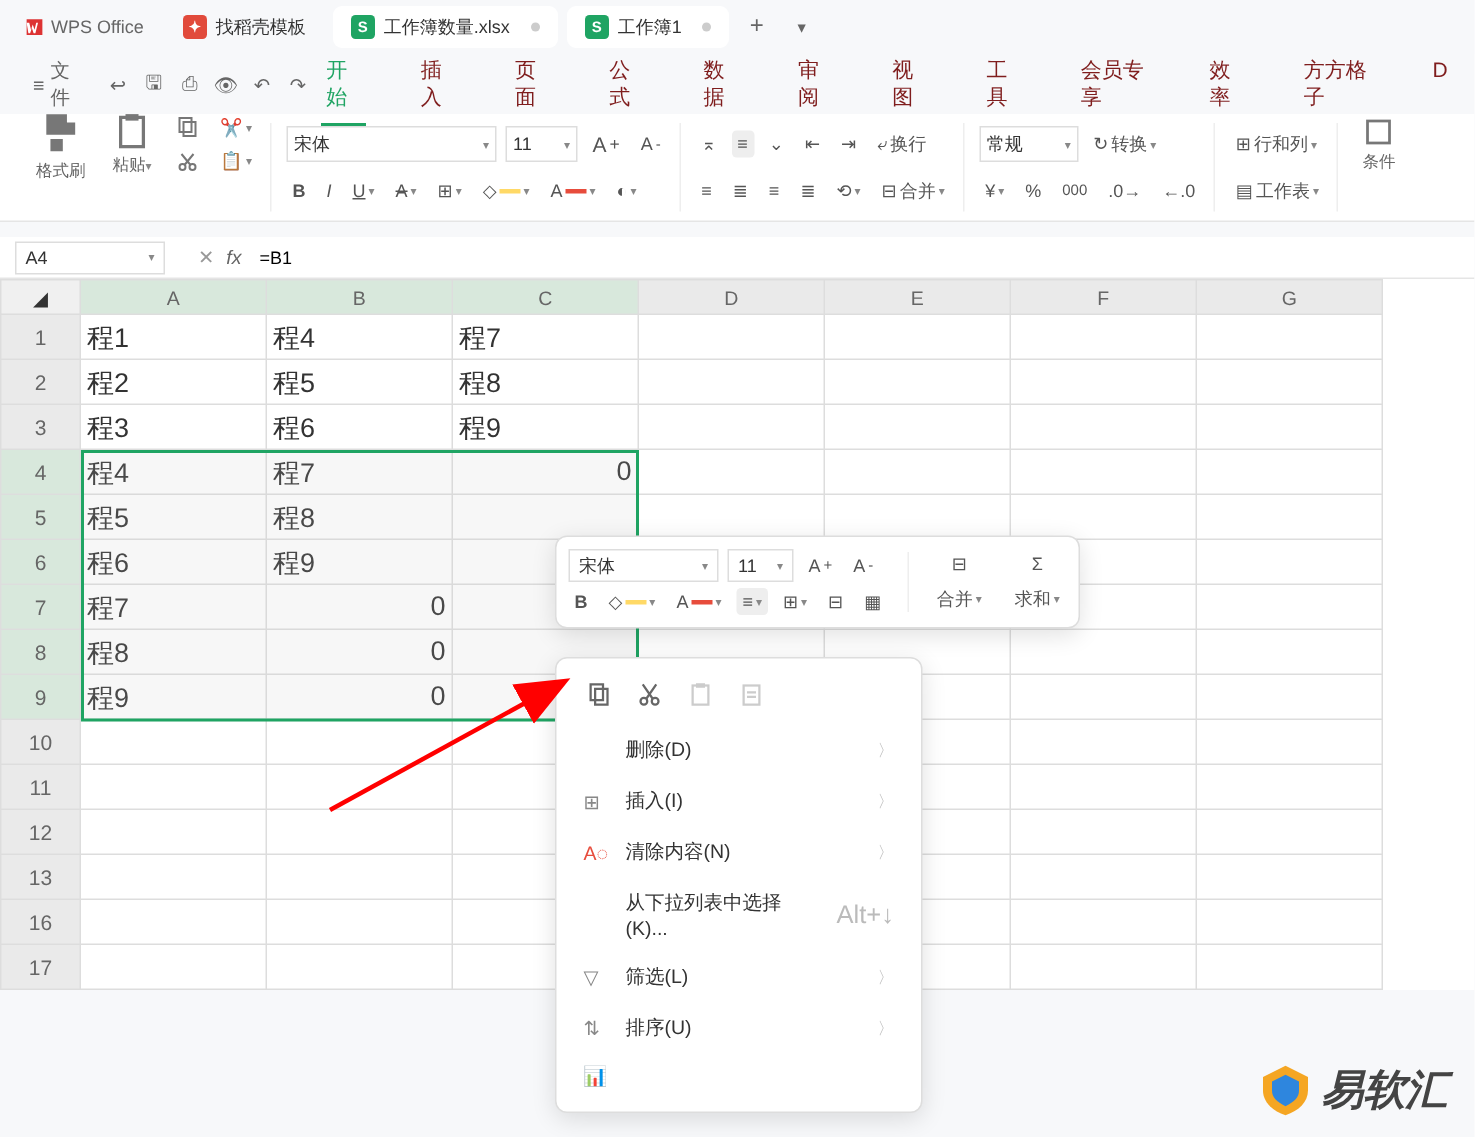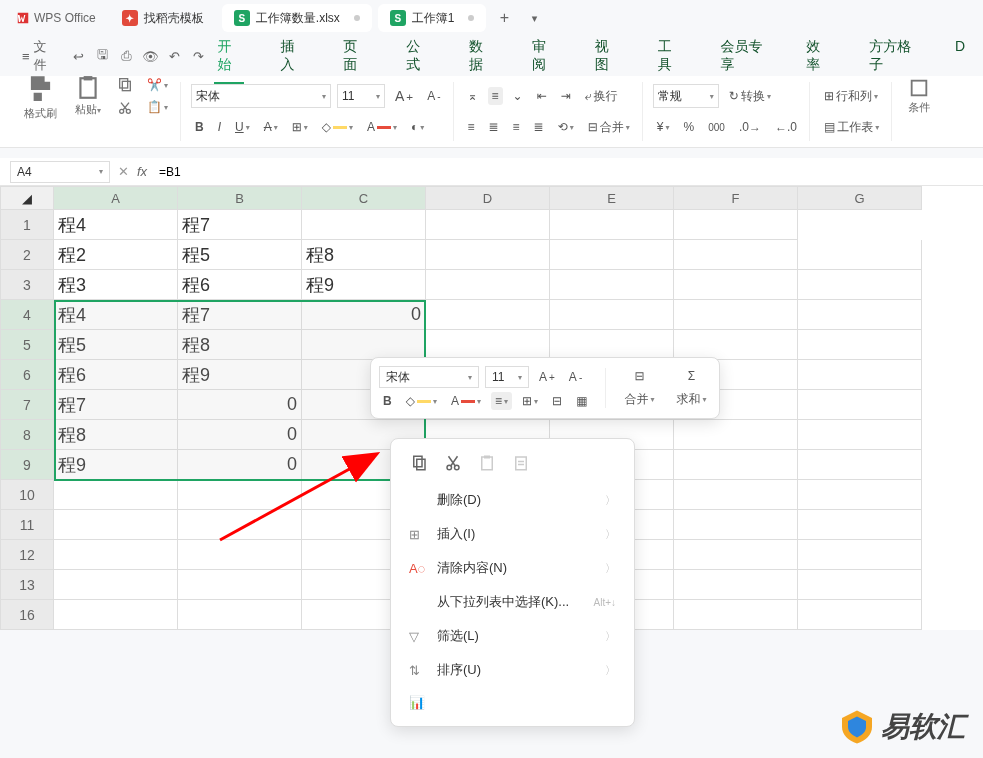--- a/index.html
+++ b/index.html
@@ -10,34 +10,34 @@
 .tab{height:28px;display:flex;align-items:center;padding:0 12px;border-radius:6px;font-size:12px;gap:6px;cursor:pointer}
 .tab.doc{background:#fff}
 .tab.active{background:#fff}
 .tab-ico{width:16px;height:16px;border-radius:3px;display:flex;align-items:center;justify-content:center;font-size:10px;color:#fff;font-weight:bold}
 .tab-dot{width:6px;height:6px;border-radius:50%;background:#ccc;margin-left:8px}
 .newtab{width:24px;height:24px;display:flex;align-items:center;justify-content:center;color:#666;cursor:pointer;font-size:16px}
 .menubar{height:40px;display:flex;align-items:center;padding:0 14px;gap:4px;border-bottom:none}
 .menu-btn{padding:6px 8px;color:#666;cursor:pointer;display:flex;align-items:center}
 .menu-ico{width:20px;height:20px;display:flex;align-items:center;justify-content:center}
 .menutabs{display:flex;gap:32px;margin-left:1px}
-.menutab{padding:8px 4px;font-size:14px;color:#14532d;cursor:pointer;position:relative}
+.menutab{padding:8px 4px;font-size:14px;color:#7f1d1d;cursor:pointer;position:relative}
 .menutab.active{color:#1fa463;font-weight:500}
 .menutab.active::after{content:"";position:absolute;bottom:-2px;left:0;right:0;height:2px;background:#1fa463}
 .ribbon{background:#fff;height:72px;display:flex;padding:6px 10px;gap:2px;border-bottom:1px solid #e5e5e5}
 .rgroup{display:flex;flex-direction:column;justify-content:space-between;padding:0 8px;border-right:1px solid #eee}
 .rgroup:last-child{border-right:none}
 .rrow{display:flex;align-items:center;gap:6px;height:28px}
 .rbtn{padding:2px 4px;display:flex;align-items:center;gap:2px;cursor:pointer;border-radius:3px;color:#555;font-size:12px}
 .rbtn svg{width:16px;height:16px}
 .rsel{height:24px;border:1px solid #ddd;background:#fff;font-size:12px;padding:0 4px;display:flex;align-items:center;gap:4px}
 .dd{font-size:8px;color:#888}
 .vgroup{display:flex;flex-direction:column;align-items:center;gap:1px;padding:2px 6px;cursor:pointer}
 .vgroup .lbl{font-size:11px;color:#666}
-.formulabar{height:28px;background:#fff;display:flex;align-items:center;padding:4px 10px;gap:8px;border-bottom:1px solid #e5e5e5;margin-top:10px}
+.formulabar{height:28px;background:#fff;display:flex;align-items:center;padding:4px 10px;gap:22px;border-bottom:1px solid #e5e5e5;margin-top:10px}
 .namebox{width:100px;height:22px;border:1px solid #ddd;display:flex;align-items:center;justify-content:space-between;padding:0 6px;font-size:12px}
 .fxarea{display:flex;align-items:center;gap:8px;flex:1}
 .fxinput{flex:1;height:22px;border:none;font-size:12px;padding:0 4px;outline:none}
 .sheet{position:relative;background:#fff}
 .colhdr{display:flex;height:24px}
 .corner{width:54px;background:#f0f0f0;border:1px solid #ddd;display:flex;align-items:center;justify-content:center}
 .ch{flex:0 0 124px;background:#eaeaea;border:1px solid #ddd;border-left:none;display:flex;align-items:center;justify-content:center;font-size:13px;color:#666}
 .ch.sel{background:#d8e8dc}
 .gridrow{display:flex;height:30px}
 .rh{width:54px;background:#eaeaea;border:1px solid #ddd;border-top:none;display:flex;align-items:center;justify-content:center;font-size:14px;color:#666}
@@ -51,21 +51,21 @@
 .mt-btn{padding:2px 4px;cursor:pointer;display:flex;align-items:center;gap:2px;font-size:12px;color:#555}
 .mt-sel{height:22px;border:1px solid #ddd;padding:0 6px;font-size:12px;display:flex;align-items:center;gap:4px}
 .ctxmenu{position:absolute;background:#fff;border:1px solid #ddd;border-radius:8px;box-shadow:0 4px 16px rgba(0,0,0,0.12);width:245px;padding:8px 0}
 .ctx-icons{display:flex;gap:14px;padding:6px 18px 10px}
 .ctx-ico{width:20px;height:20px;cursor:pointer;color:#666;display:flex;align-items:center;justify-content:center}
 .ctx-ico.dis{color:#ccc}
 .ctx-item{display:flex;align-items:center;padding:8px 18px;cursor:pointer;font-size:13px;gap:10px}
 .ctx-item .ii{width:18px;color:#888;display:flex;align-items:center}
 .ctx-item .lbl{flex:1}
 .ctx-item .arr{color:#bbb;font-size:11px}
-.ctx-item .sc{color:#bbb;font-size:10px}
+.ctx-item .sc{color:#bbb;font-size:17px}
 .arrow-svg{position:absolute;pointer-events:none}
 .watermark{position:absolute;right:18px;bottom:12px;display:flex;align-items:center;gap:6px;font-size:28px;font-weight:bold;color:#444;font-style:italic}
 .watermark svg{width:36px;height:36px}
 .colorbar{height:3px;width:14px;display:block}
 </style>
 </head>
 <body>
 
 <div class="titlebar">
   <div class="app-logo">
@@ -274,20 +274,21 @@
     <div class="ch sel">B</div>
     <div class="ch sel">C</div>
     <div class="ch">D</div>
     <div class="ch">E</div>
     <div class="ch">F</div>
     <div class="ch">G</div>
   </div>
   <div id="gridbody">
       <div class="gridrow">
         <div class="rh">1</div>
+        <div class="cell">程1</div>
         <div class="cell">程4</div>
         <div class="cell">程7</div>
         <div class="cell"></div>
         <div class="cell"></div>
         <div class="cell"></div>
         <div class="cell"></div>
       </div>
       <div class="gridrow">
         <div class="rh">2</div>
         <div class="cell">程2</div>
@@ -403,20 +404,30 @@
         <div class="cell"></div>
         <div class="cell"></div>
         <div class="cell"></div>
         <div class="cell"></div>
         <div class="cell"></div>
         <div class="cell"></div>
         <div class="cell"></div>
       </div>
       <div class="gridrow">
         <div class="rh">16</div>
+        <div class="cell"></div>
+        <div class="cell"></div>
+        <div class="cell"></div>
+        <div class="cell"></div>
+        <div class="cell"></div>
+        <div class="cell"></div>
+        <div class="cell"></div>
+      </div>
+      <div class="gridrow">
+        <div class="rh">17</div>
         <div class="cell"></div>
         <div class="cell"></div>
         <div class="cell"></div>
         <div class="cell"></div>
         <div class="cell"></div>
         <div class="cell"></div>
         <div class="cell"></div>
       </div>
     </div>
   <div class="selbox" style="left:54px;top:114px;width:372px;height:181px"></div>
@@ -466,21 +477,21 @@
   </div>
   <div class="mt-grp" style="align-items:center">
     <div class="mt-btn">Σ</div>
     <div class="mt-btn">
         <span>求和</span>
         <span class="dd">▾</span>
       </div>
   </div>
 </div>
 
-<div class="ctxmenu" style="left:390px;top:438px">
+<div class="ctxmenu" style="left:370px;top:438px">
   <div class="ctx-icons">
     <div class="ctx-ico">
         <svg width="18" height="18" viewBox="0 0 24 24">
           <rect x="5" y="3" width="11" height="14" fill="none" stroke="currentColor" stroke-width="2"></rect>
           <rect x="9" y="7" width="11" height="14" fill="none" stroke="currentColor" stroke-width="2"></rect>
         </svg>
       </div>
     <div class="ctx-ico">
         <svg width="18" height="18" viewBox="0 0 24 24">
           <circle cx="7" cy="18" r="3" fill="none" stroke="currentColor" stroke-width="2"></circle>

